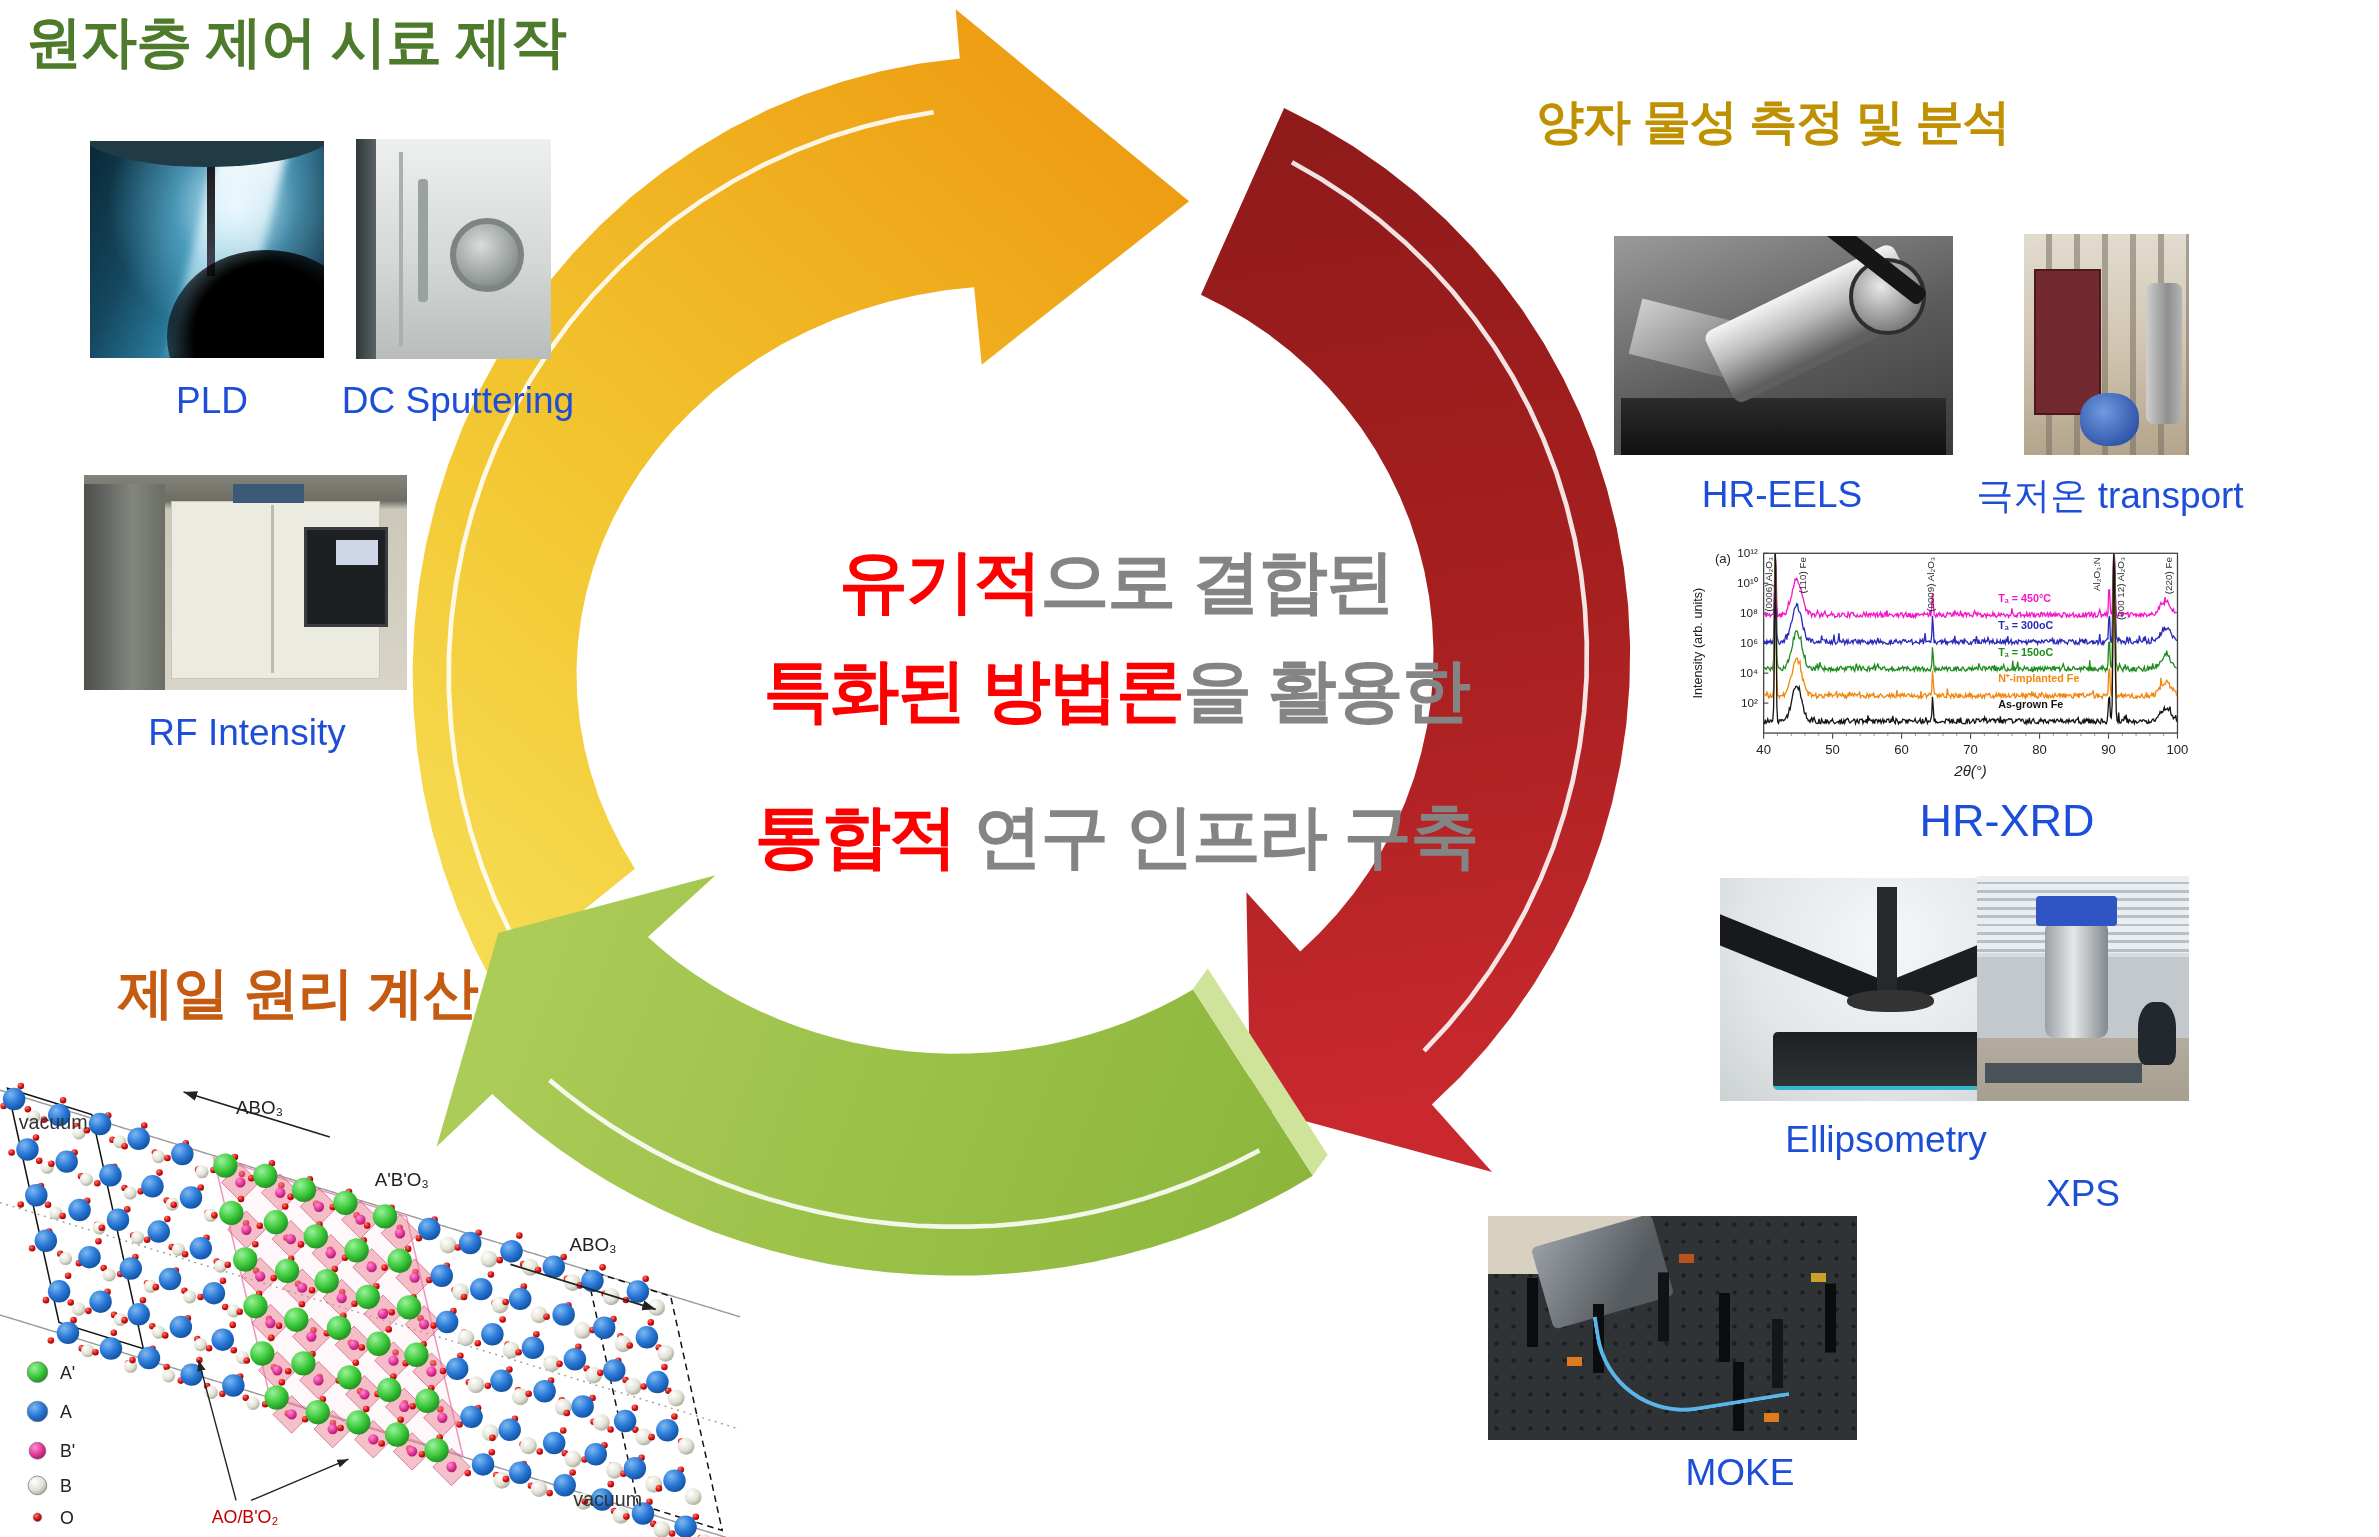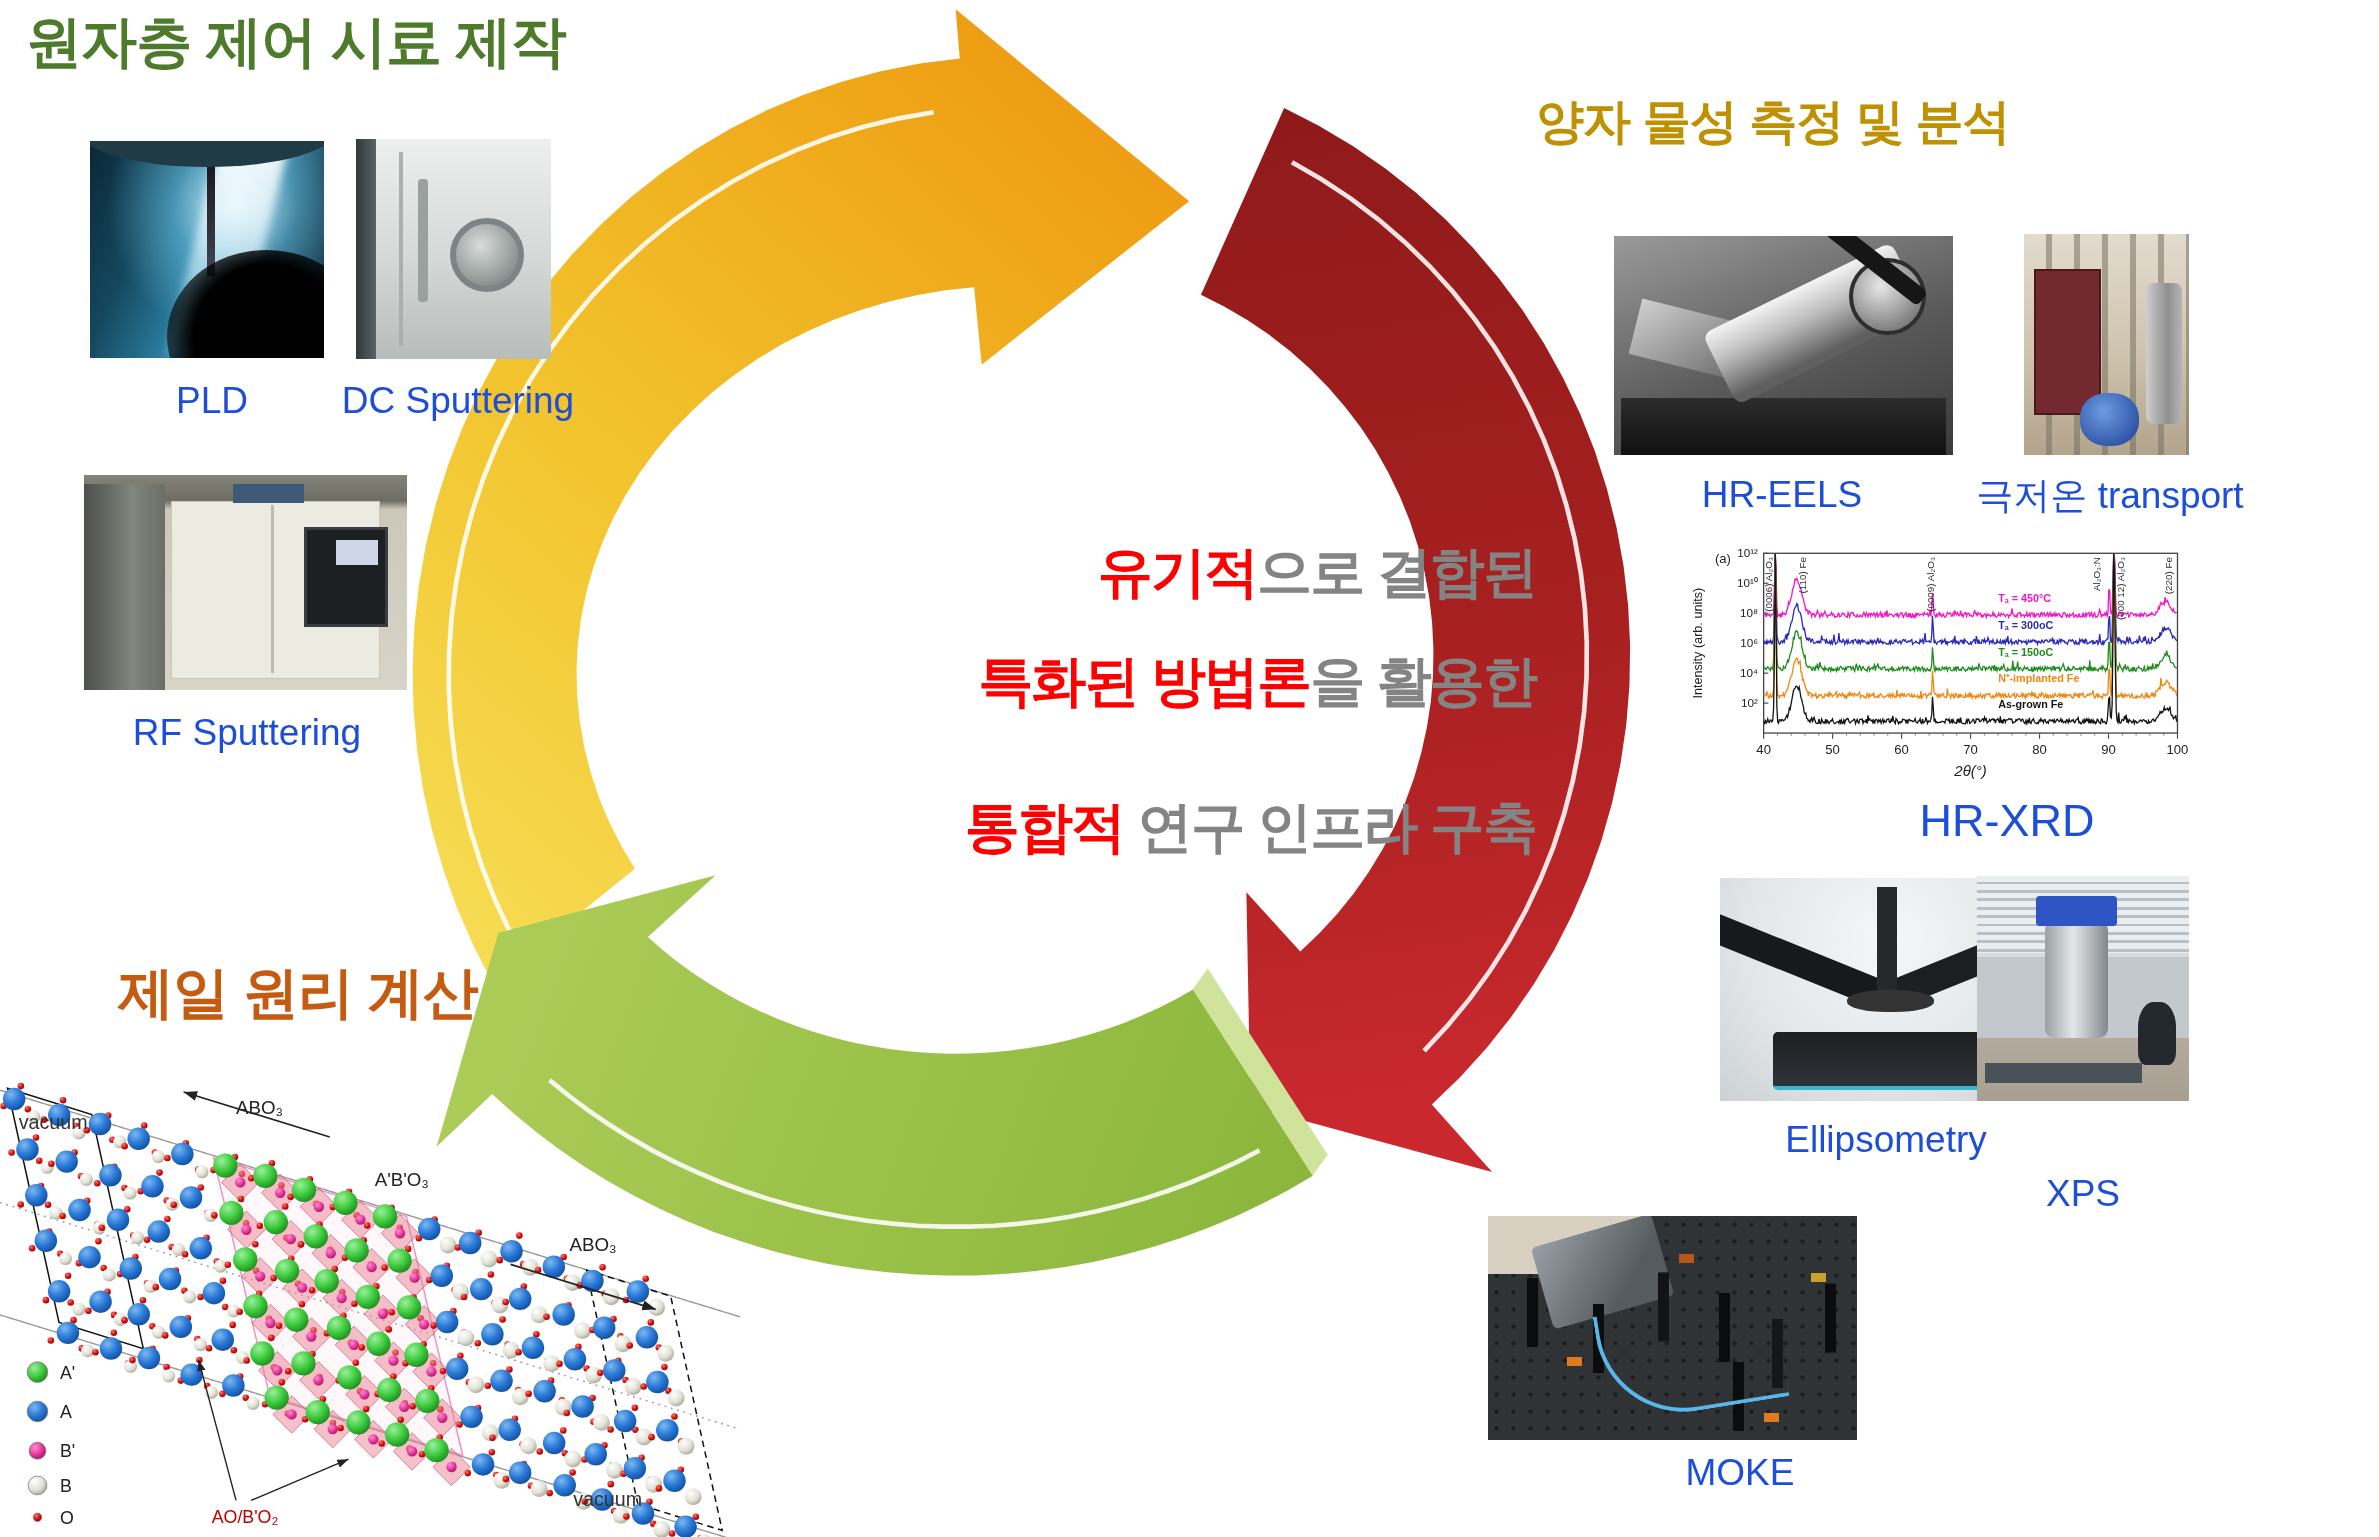--- a/index.html
+++ b/index.html
@@ -4,22 +4,22 @@
 <style>
   html,body{margin:0;padding:0;background:#ffffff;}
   body{width:2380px;height:1537px;position:relative;overflow:hidden;
        font-family:"Liberation Sans","DejaVu Sans",sans-serif;}
   
   .sec-title{position:absolute;font-weight:bold;white-space:nowrap;letter-spacing:-0.9px;}
   #title-fab{left:26px;top:5px;font-size:56px;color:var(--title-green);}
   #title-meas{left:1536px;top:90px;font-size:48px;color:var(--title-gold);}
   #title-calc{left:118px;top:956px;font-size:56px;color:var(--title-orange);}
   
-  .cline{position:absolute;left:646px;width:890px;text-align:right;
-         font-size:55px;font-weight:bold;letter-spacing:-1.9px;white-space:nowrap;z-index:5;}
+  .cline{position:absolute;left:671px;width:890px;text-align:center;
+         font-size:69px;font-weight:bold;letter-spacing:-1.9px;white-space:nowrap;z-index:5;}
   #cline1{top:536px;} #cline2{top:645px;} #cline3{top:791px;}
   .c-red{color:var(--c-red);} .c-gray{color:var(--c-gray);}
   
   .eq-label{position:absolute;transform:translateX(-50%);font-size:37px;font-weight:normal;
             color:#1d4ed8;white-space:nowrap;z-index:4;}
   #lbl-xrd{font-size:45px;}
   
   .photo{position:absolute;overflow:hidden;z-index:3;}
   .photo *{position:absolute;}
   
@@ -852,20 +852,20 @@
       <text x="129.35999999999999" y="16" fill="#333" font-size="10.5" text-anchor="end" font-family="&quot;Liberation Sans&quot;,sans-serif" transform="rotate(-90 129.35999999999999 16)">(110) Fe</text>
       <text x="266.48333333333335" y="16" fill="#333" font-size="10.5" text-anchor="end" font-family="&quot;Liberation Sans&quot;,sans-serif" transform="rotate(-90 266.48333333333335 16)">(0009) Al₂O₃</text>
       <text x="443.06999999999994" y="16" fill="#333" font-size="10.5" text-anchor="end" font-family="&quot;Liberation Sans&quot;,sans-serif" transform="rotate(-90 443.06999999999994 16)">Al₂O₃:N</text>
       <text x="469.22666666666663" y="16" fill="#333" font-size="10.5" text-anchor="end" font-family="&quot;Liberation Sans&quot;,sans-serif" transform="rotate(-90 469.22666666666663 16)">(000 12) Al₂O₃</text>
       <text x="520.4766666666667" y="16" fill="#333" font-size="10.5" text-anchor="end" font-family="&quot;Liberation Sans&quot;,sans-serif" transform="rotate(-90 520.4766666666667 16)">(220) Fe</text>
     </svg>
 </div>
 
 <div class="eq-label" style="left:212px;top:380px;">PLD</div>
 <div class="eq-label" style="left:458px;top:380px;">DC Sputtering</div>
-<div class="eq-label" style="left:247px;top:712px;">RF Sputtering</div>
+<div class="eq-label" style="left:247px;top:712px;">RF Intensity</div>
 <div class="eq-label" style="left:1782px;top:474px;">HR-EELS</div>
 <div class="eq-label" style="left:2110px;top:471px;">극저온 transport</div>
 <div class="eq-label" id="lbl-xrd" style="left:2007px;top:795px;">HR-XRD</div>
 <div class="eq-label" style="left:1886px;top:1119px;">Ellipsometry</div>
 <div class="eq-label" style="left:2083px;top:1173px;">XPS</div>
 <div class="eq-label" style="left:1740px;top:1452px;">MOKE</div>
 
 
 </body></html>

